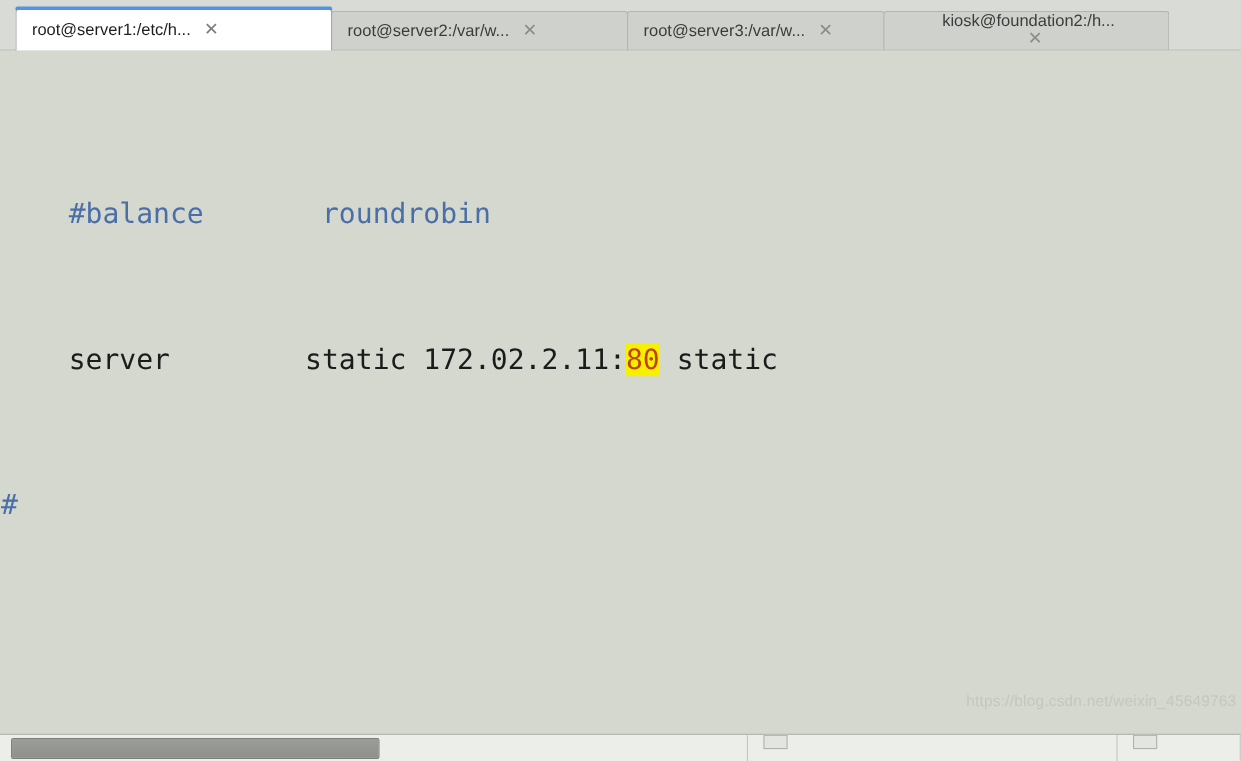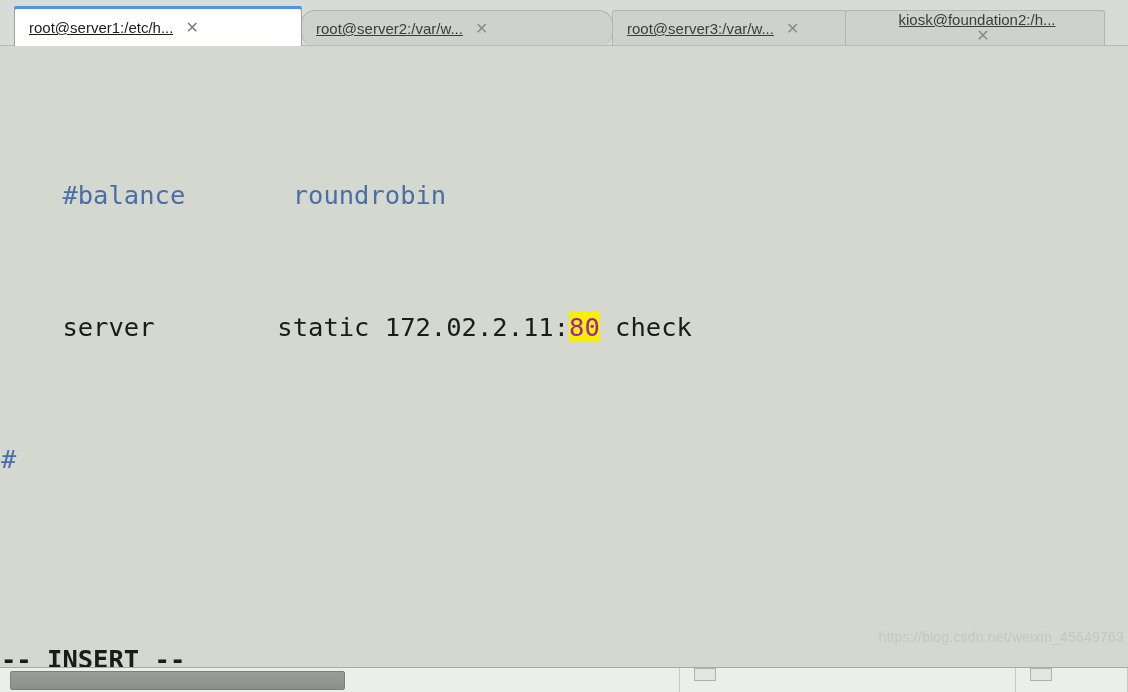--- a/index.html
+++ b/index.html
@@ -61,33 +61,32 @@
     content: "";
     position: absolute;
     left: -1px; right: -1px; top: -3px;
     height: 3px;
     background: #5294e2;
     border-radius: 2px 2px 0 0;
   }
   .tab-label {
     overflow: hidden;
     text-overflow: clip;
-    text-decoration: underline;
   }
   .tab-close {
     margin-left: 12px;
     font-size: 16px;
     line-height: 1;
     color: #8a8d88;
     font-family: "Liberation Sans", sans-serif;
   }
   .tab.active .tab-close { color: #7a7d78; }
 
   .tab-w1 { width: 288px; }
-  .tab-w2 { width: 312px; border-radius: 14px; }
+  .tab-w2 { width: 270px; }
   .tab-w3 { width: 234px; }
   .tab-w4 { width: 260px; flex-direction: column; }
 
   
   .terminal {
     position: absolute;
     left: 0;
     top: 46px;
     width: 1128px;
     height: 621px;
@@ -99,21 +98,21 @@
     font-size: 25.5px;
     line-height: 33px;
     letter-spacing: 0px;
     white-space: pre;
     color: #1b1b1b;
     padding-left: 1px;
     padding-top: 1px;
   }
   .row { height: 33px; }
   .cmt { color: #4a6fa8; }
-  .hl  { background: #f7f000; color: #a21caf; }
+  .hl  { background: #f7f000; color: #c2410c; }
 
   
   .statusline {
     position: absolute;
     left: 0;
     bottom: 24px;
     width: 1128px;
     height: 33px;
     font-family: "DejaVu Sans Mono", monospace;
     font-size: 25.5px;
@@ -201,21 +200,21 @@
   </div>
 
 </div>
 
 <div class="terminal">
   <div class="screen">
 
 
     <div class="row"><span class="cmt">    #balance       roundrobin</span></div>
 
-    <div class="row"><span>    server        static 172.02.2.11:</span><span class="hl">80</span><span> check</span></div>
+    <div class="row"><span>    server        static 172.02.2.11:</span><span class="hl">80</span><span> static</span></div>
 
     <div class="row"><span class="cmt">#</span></div>
 
     
 
     
 
     
 
     
@@ -233,25 +232,20 @@
     
 
     
 
     
 
     
 
   </div>
 
-  <div class="statusline">
-    <span class="st-mode">-- INSERT --</span>
-    
-    
-  </div>
 
   <div class="watermark">https://blog.csdn.net/weixin_45649763</div>
 </div>
 
 <div class="panel">
   <div class="panel-task"></div>
   <div class="panel-seg seg-a"></div>
   <div class="panel-seg seg-b">
     <div class="mini-win"></div>
   </div>

